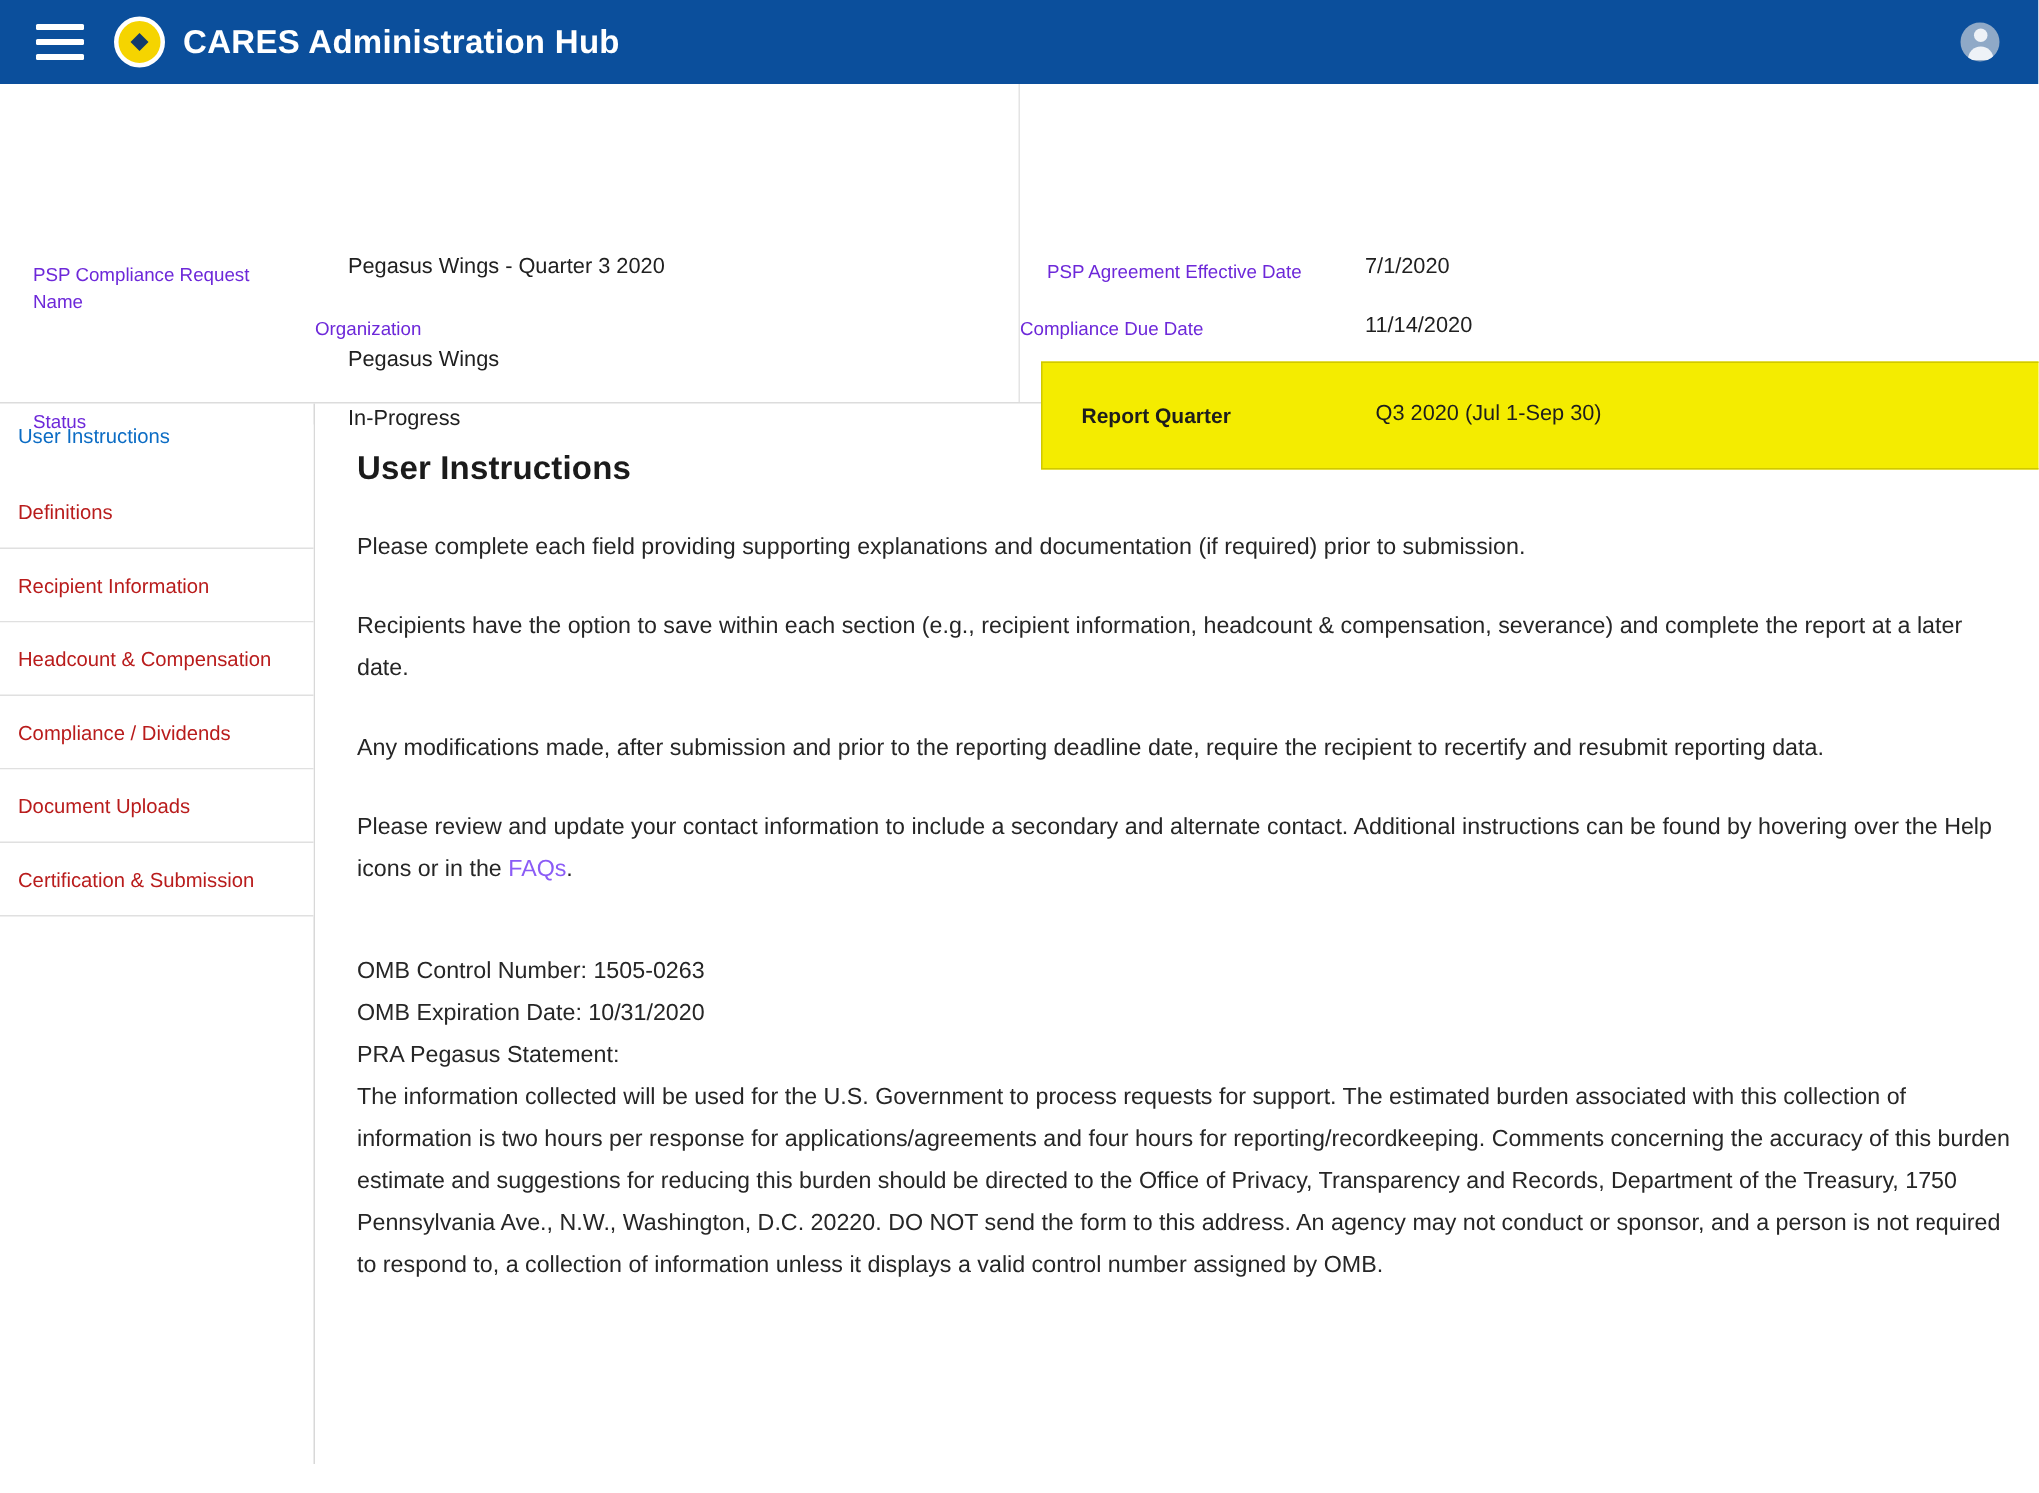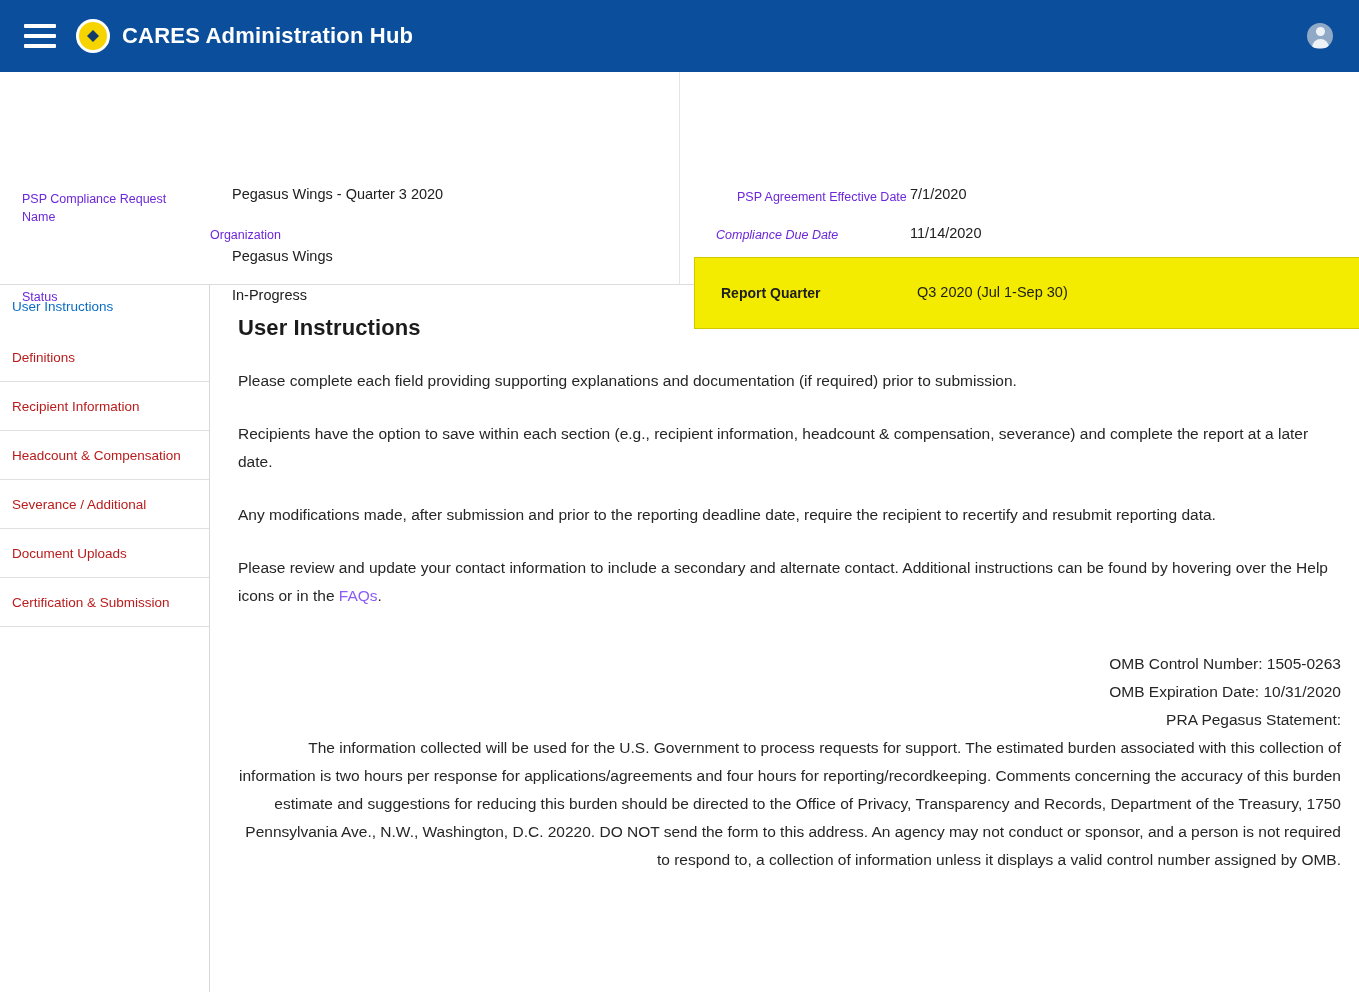--- a/index.html
+++ b/index.html
@@ -7,21 +7,21 @@
     margin: 0; padding: 0;
     width: 1359px; height: 995px;
     background: #ffffff;
     font-family: "Liberation Sans", sans-serif;
     color: #2b2b2b;
     overflow: hidden;
   }
 
   
   .topbar {
-    height: 72px;
+    height: 56px;
     background: #0b4f9c;
     display: flex;
     align-items: center;
     padding: 0 24px;
     position: relative;
   }
   .hamburger {
     width: 32px; height: 24px;
     display: flex; flex-direction: column; justify-content: space-between;
     cursor: pointer;
@@ -87,23 +87,23 @@
     color: #202020;
     text-align: center;
   }
   .lbl-req-name { left: 22px; top: 118px; width: 150px; line-height: 18px; }
   .val-req-name { left: 232px; top: 114px; }
   .lbl-org { left: 210px; top: 156px; }
   .val-org { left: 232px; top: 176px; }
   .lbl-status { left: 22px; top: 218px; }
   .val-status { left: 232px; top: 215px; }
 
-  .lbl-eff-date { left: 698px; top: 118px; margin-left: 39px; }
+  .lbl-eff-date { left: 698px; top: 118px; }
   .val-eff-date { left: 910px; top: 114px; }
-  .lbl-due-date { left: 716px; top: 156px; font-style: italic; }
+  .lbl-due-date { left: 680px; top: 156px; }
   .val-due-date { left: 910px; top: 153px; }
 
   .quarter-box {
     position: absolute;
     left: 694px; top: 185px;
     width: 678px; height: 72px;
     background: #f4ec00;
     border: 1px solid #d0c800;
   }
   .quarter-box .q-label {
@@ -170,21 +170,21 @@
     color: #8b5cf6;
     text-decoration: none;
   }
   .omb-block {
     margin-top: 40px;
     font-size: 15.5px;
     line-height: 28px;
     color: #262626;
     max-width: 1118px;
   }
-  .omb-block div { margin: 0; text-align: right; }
+  .omb-block div { margin: 0; }
 </style>
 </head>
 <body>
 
 <div class="topbar">
   <div class="hamburger">
     <span></span>
       <span></span>
       <span></span>
   </div>
@@ -232,21 +232,21 @@
     <div class="side-item">
       <span>Definitions</span>
     </div>
     <div class="side-item">
       <span>Recipient Information</span>
     </div>
     <div class="side-item">
       <span>Headcount &amp; Compensation</span>
     </div>
     <div class="side-item">
-      <span>Severance / Additional</span>
+      <span>Compliance / Dividends</span>
     </div>
     <div class="side-item">
       <span>Document Uploads</span>
     </div>
     <div class="side-item">
       <span>Certification &amp; Submission</span>
     </div>
   </div>
 
   <div class="content">

